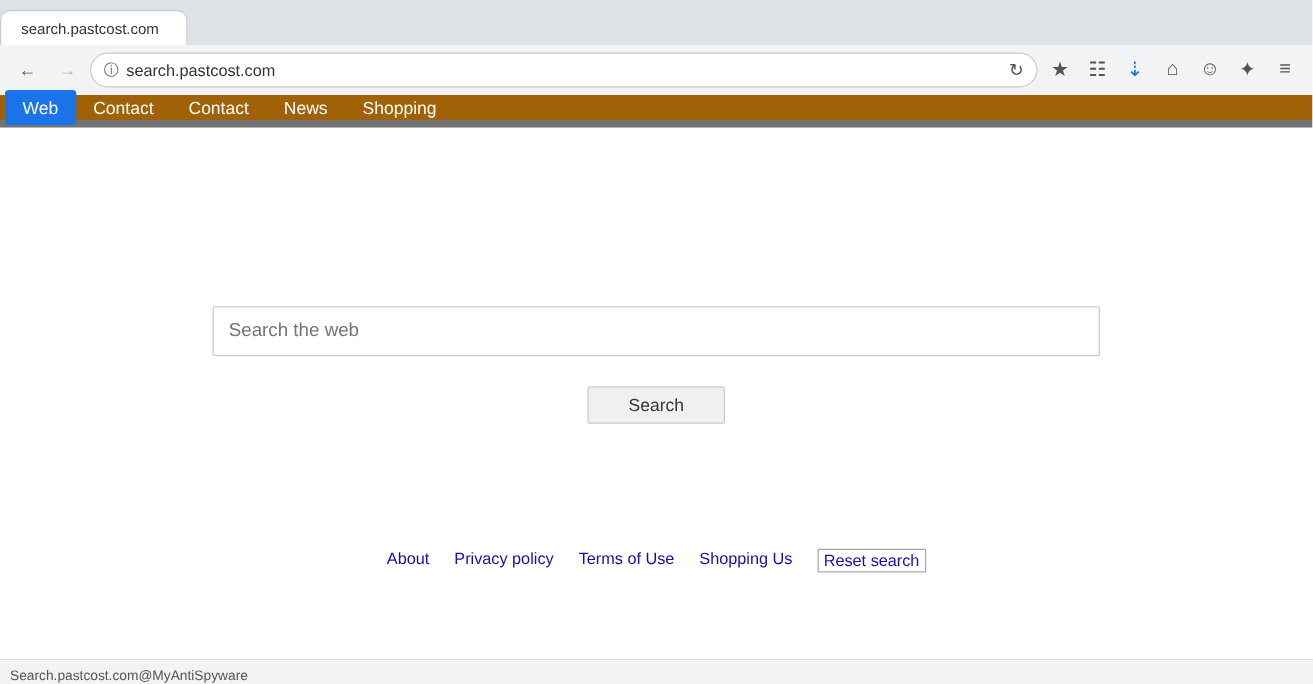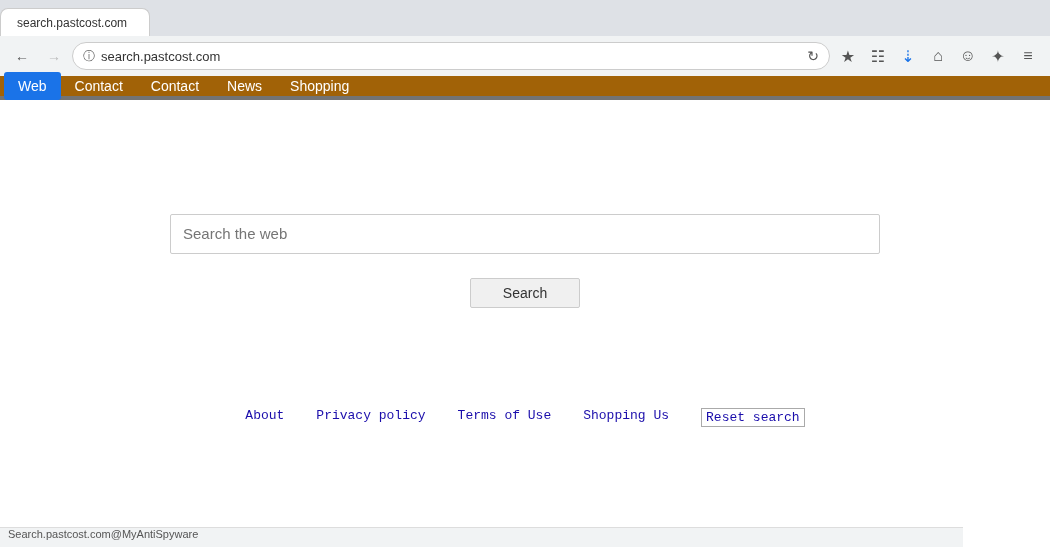--- a/index.html
+++ b/index.html
@@ -1,21 +1,21 @@
 <!DOCTYPE html>
 <html><head>
   <meta charset="utf-8">
   <style>
     * { margin: 0; padding: 0; box-sizing: border-box; }
     body { font-family: Arial, sans-serif; background: #fff; width: 1050px; height: 547px; overflow: hidden; }
 
     
     .browser-chrome {
       background: #f1f3f4;
-      border-bottom: 4px solid #737373;
+      border-bottom: 6px solid #737373;
     }
 
     
     .tab-bar {
       display: flex;
       align-items: flex-end;
       padding: 6px 0 0 0;
       background: #dee1e6;
       height: 36px;
     }
@@ -138,20 +138,21 @@
 
     
     .main-content {
       display: flex;
       flex-direction: column;
       align-items: center;
       justify-content: center;
       padding-top: 60px;
       background: #fff;
       min-height: 380px;
+      margin-top: 29px;
     }
 
     .search-box {
       width: 710px;
       height: 40px;
       border: 1px solid #ccc;
       border-radius: 2px;
       padding: 0 12px;
       font-size: 15px;
       color: #333;
@@ -166,47 +167,46 @@
       border-radius: 2px;
       font-size: 14px;
       color: #333;
       cursor: pointer;
     }
 
     
     .footer-links {
       margin-top: 100px;
       display: flex;
-      gap: 32px;
+      gap: 20px;
       font-size: 13px;
-      font-family: Liberation Mono, monospace;
     }
 
     .footer-link {
       color: #1a0dab;
       text-decoration: none;
       cursor: pointer;
     }
 
     .footer-link.reset {
       border: 1px solid #aaa;
       padding: 1px 4px;
       text-align: right;
     }
 
     
     .status-bar {
       position: fixed;
       bottom: 0;
-      width: 963px;
+      width: 1050px;
       height: 20px;
       background: #f1f3f4;
       border-top: 1px solid #ddd;
       display: flex;
-      align-items: flex-start;
+      align-items: flex-end;
       padding: 0 8px;
     }
 
     .status-text {
       font-size: 11px;
       color: #555;
     }
   </style>
 </head>
 <body>

